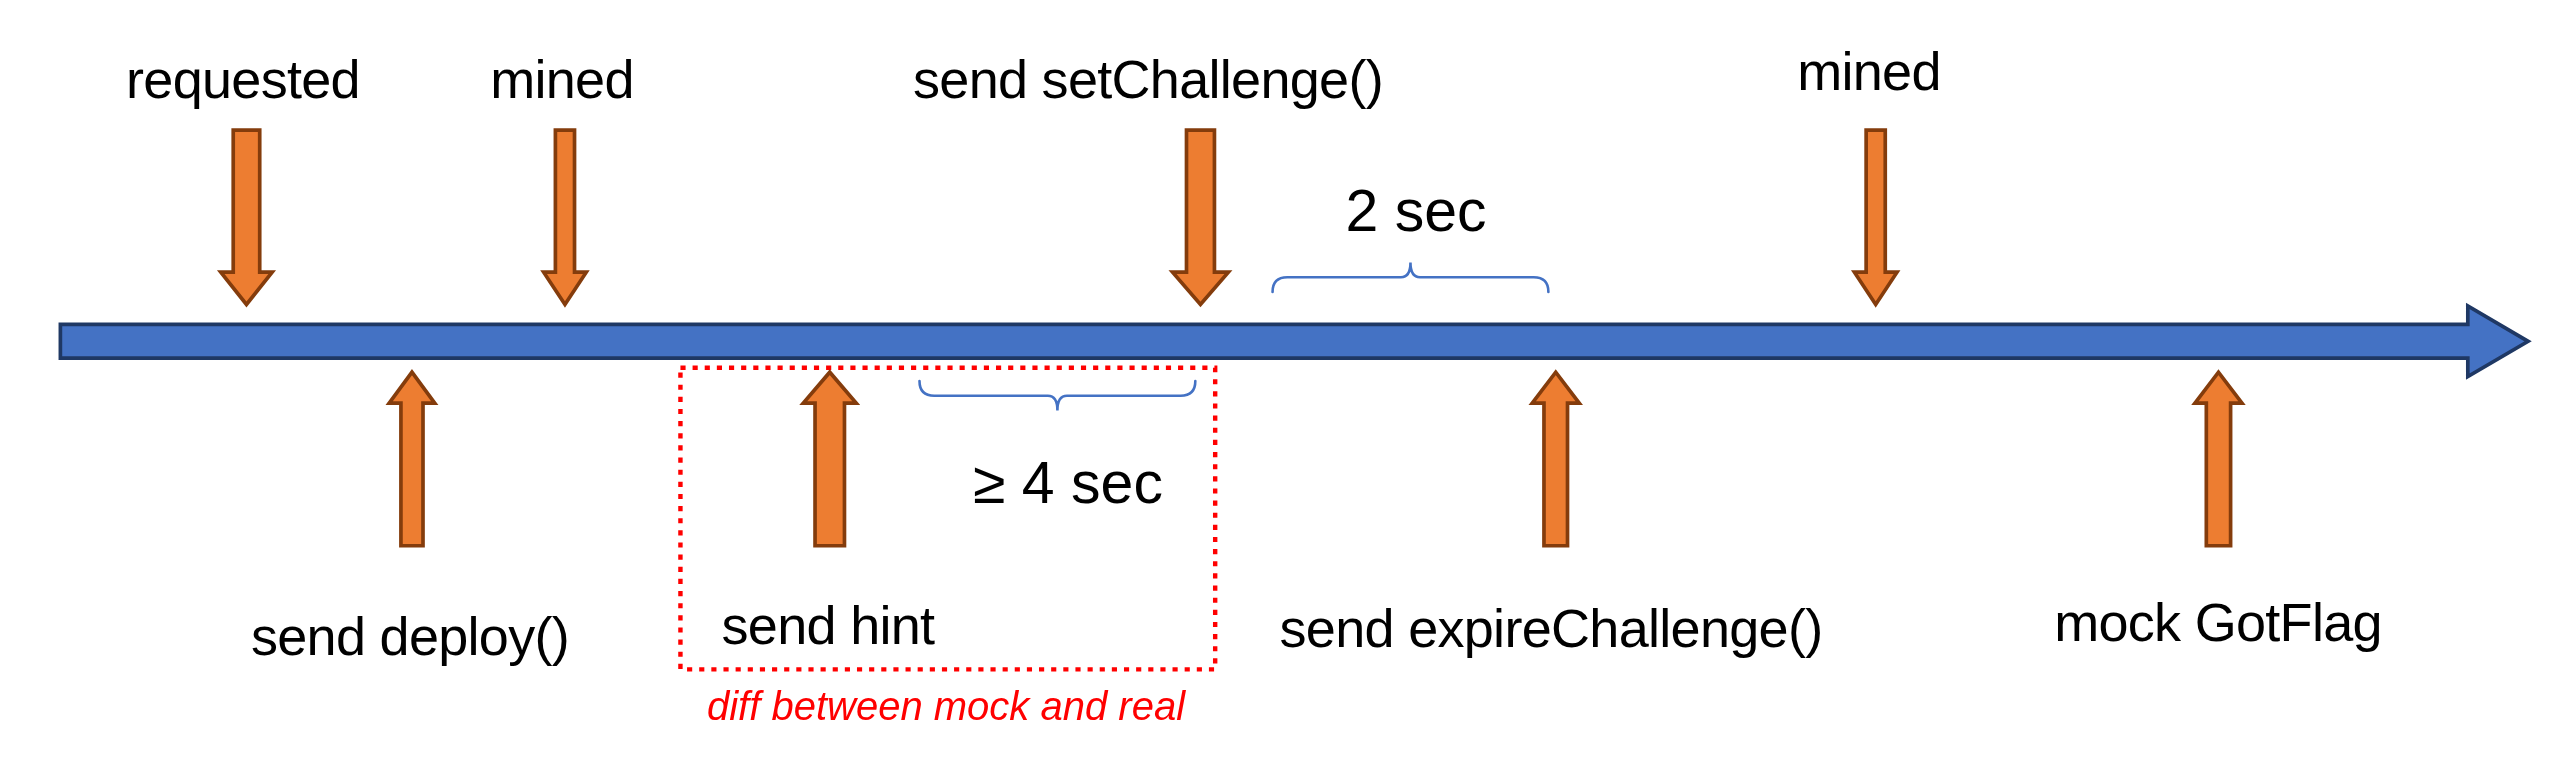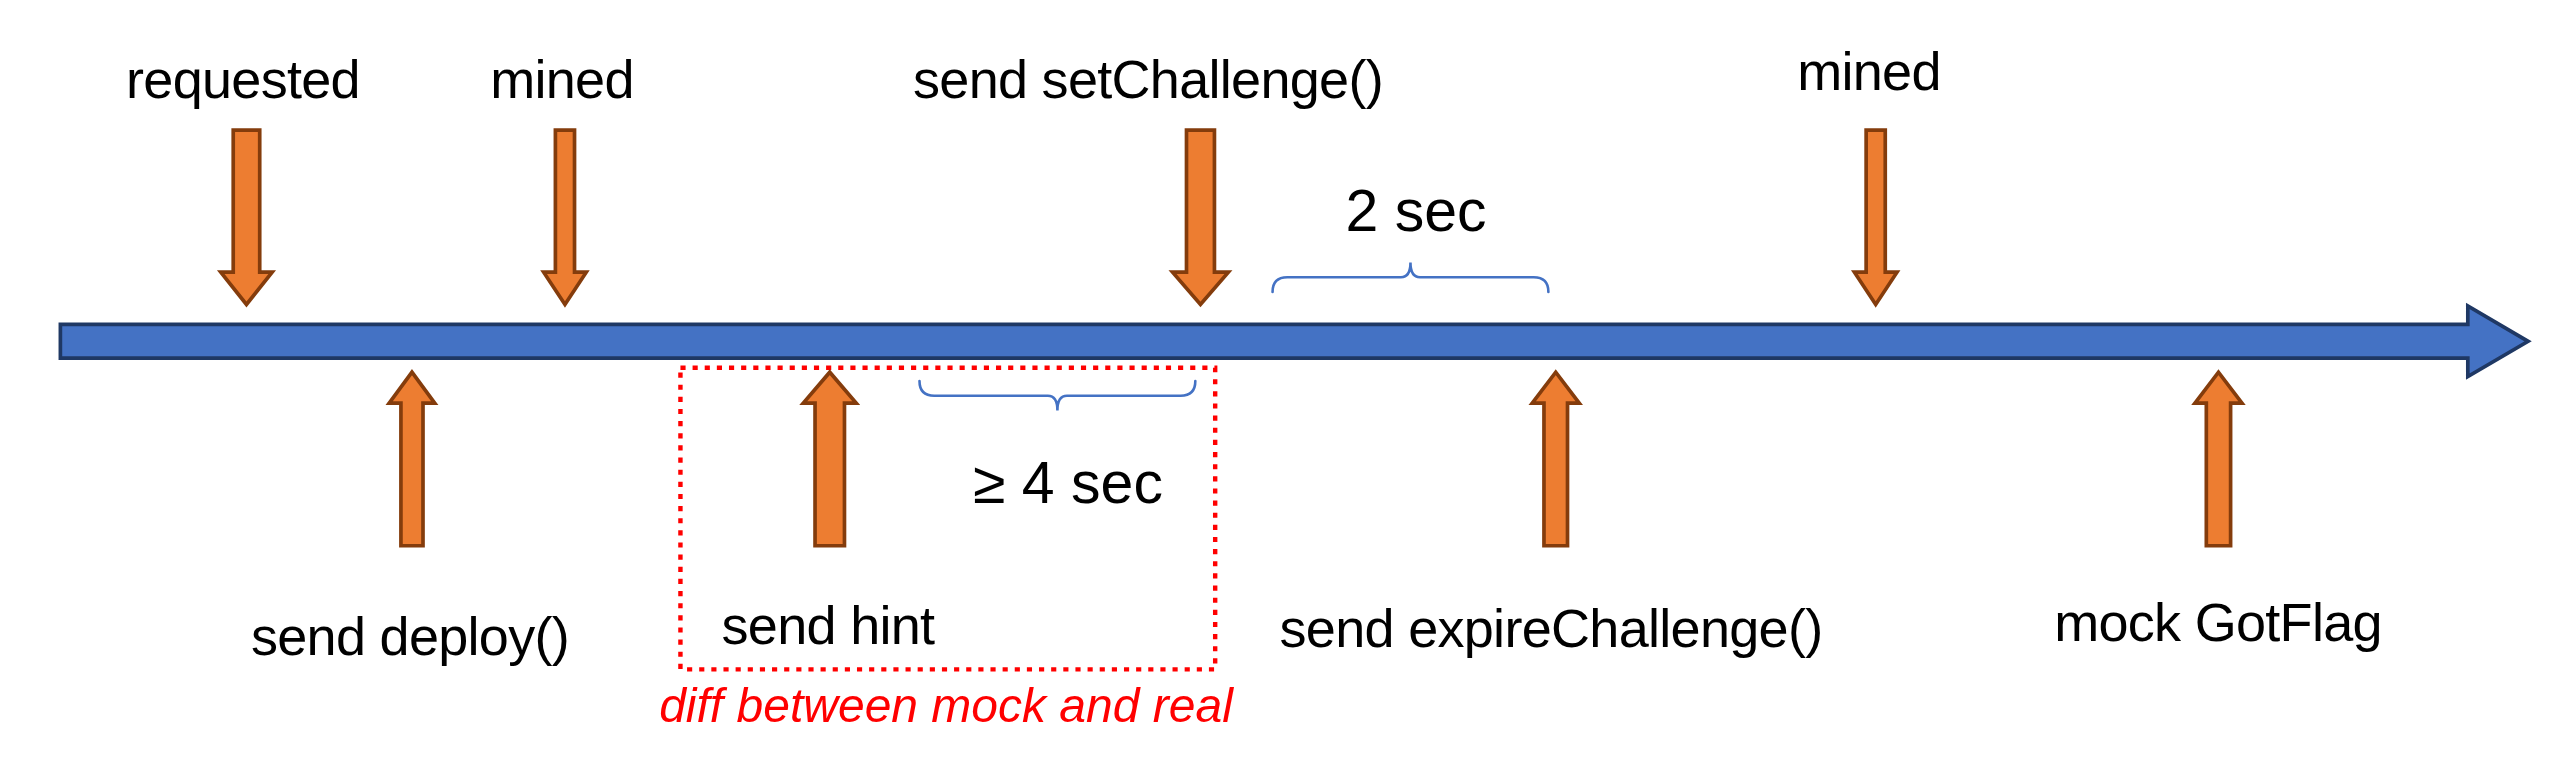--- a/index.html
+++ b/index.html
@@ -34,21 +34,21 @@
     position: absolute;
     transform: translate(-50%, -50%);
     font-size: 59px;
     line-height: 1;
     color: #000000;
     white-space: nowrap;
   }
   .note-label {
     position: absolute;
     transform: translate(-50%, -50%);
-    font-size: 48px;
+    font-size: 40px;
     font-style: italic;
     line-height: 1;
     white-space: nowrap;
   }
 </style>
 </head>
 <body>
 
 <div id="canvas">
   <svg id="shapes" width="2576" height="776" viewBox="0 0 3502 1055" xmlns="http://www.w3.org/2000/svg">

